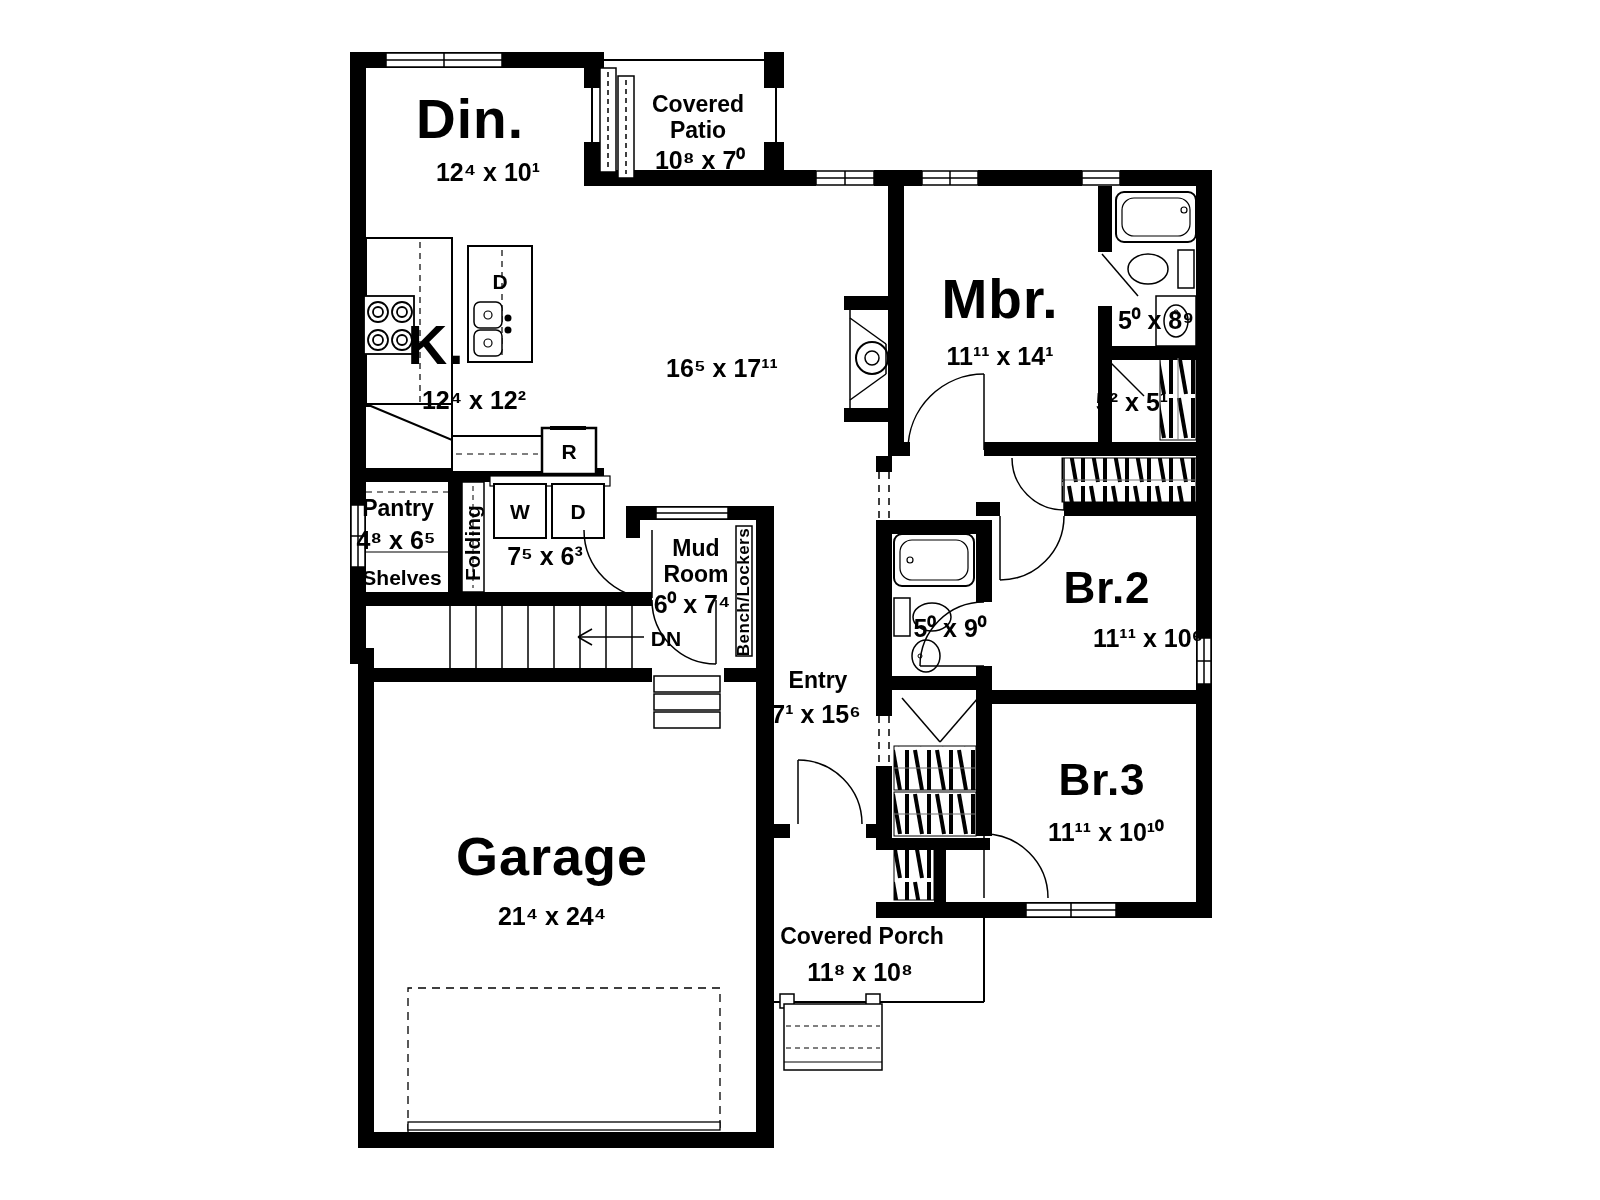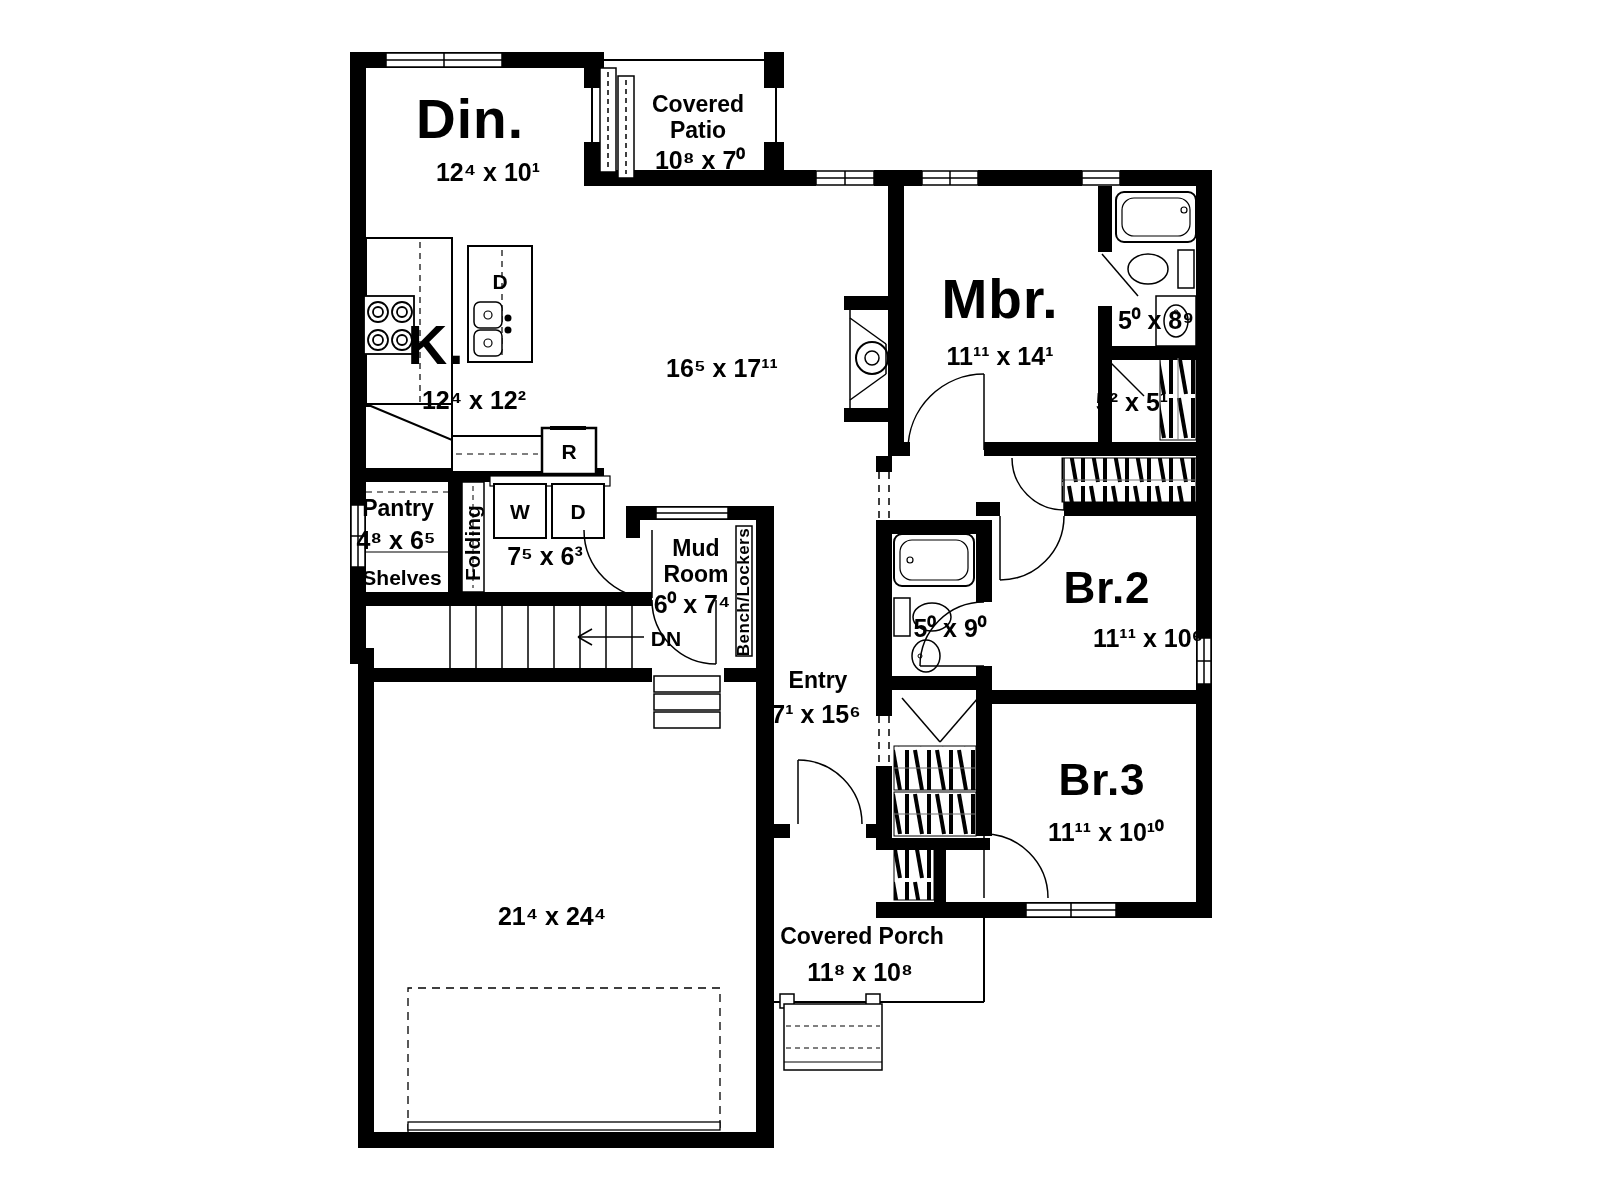--- a/index.html
+++ b/index.html
@@ -386,18 +386,19 @@
 
 <div class="lbl br" style="left:1096px;top:588px;margin-left:11px;">Br.2</div>
 <div class="lbl dims" style="left:1148px;top:638px;">11¹¹ x 10⁶</div>
 
 <div class="lbl br" style="left:1102px;top:780px;">Br.3</div>
 <div class="lbl dims" style="left:1106px;top:832px;">11¹¹ x 10¹⁰</div>
 
 <div class="lbl med" style="left:818px;top:680px;">Entry</div>
 <div class="lbl dims" style="left:816px;top:714px;">7¹ x 15⁶</div>
 
+<div class="lbl huge" style="left:552px;top:856px;">Garage</div>
 <div class="lbl dims" style="left:552px;top:916px;">21⁴ x 24⁴</div>
 
 <div class="lbl med" style="left:862px;top:936px;">Covered Porch</div>
 <div class="lbl dims" style="left:860px;top:972px;">11⁸ x 10⁸</div>
 
 </div>
 
 </body></html>

